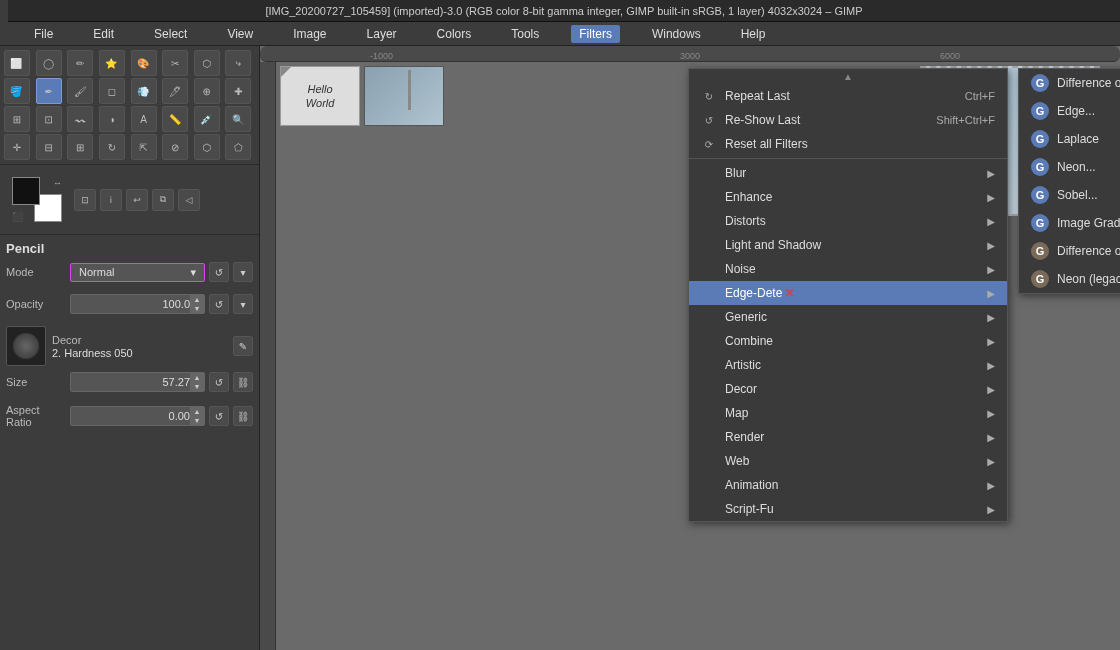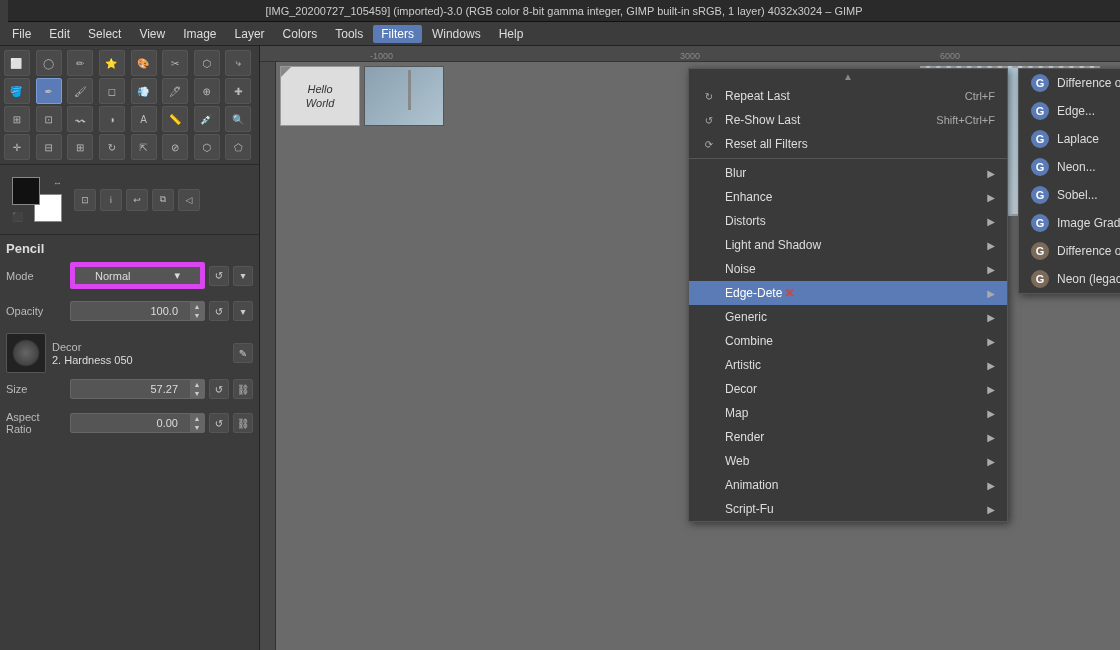--- a/index.html
+++ b/index.html
@@ -36,20 +36,21 @@
       padding: 0 4px;
       border-bottom: 1px solid #222;
       gap: 2px;
     }
     .menu-item {
       padding: 2px 8px;
       cursor: pointer;
       border-radius: 2px;
       font-size: 12px;
       color: #ddd;
+      margin-left: 22px;
     }
     .menu-item.active { background: #5a7bb5; color: #fff; }
 
     
     #main-layout {
       display: flex;
       height: calc(650px - 46px);
     }
 
     
@@ -105,43 +106,43 @@
 
     .option-label {
       color: #bbb;
       font-size: 11px;
       width: 60px;
       flex-shrink: 0;
     }
 
     .option-dropdown {
       background: #555;
-      border: 5px solid #d946ef;
+      border: 1px solid #d946ef;
       color: #ddd;
-      padding: 2px 20px;
+      padding: 2px 8px;
       font-size: 11px;
       border-radius: 2px;
       flex: 1;
       display: flex;
       align-items: center;
       justify-content: space-between;
     }
 
     .spinbox {
       display: flex;
       align-items: center;
       background: #555;
       border: 1px solid #666;
       border-radius: 2px;
       flex: 1;
     }
     .spinbox-val {
       flex: 1;
       text-align: right;
-      padding: 0 12px;
+      padding: 0 0;
       font-size: 11px;
     }
     .spinbox-arrows {
       display: flex;
       flex-direction: column;
       width: 14px;
     }
     .spinbox-arrow {
       height: 9px;
       background: #666;
@@ -250,20 +251,21 @@
     #ruler-top {
       height: 16px;
       background: #4a4a4a;
       border-bottom: 1px solid #333;
       display: flex;
       align-items: flex-end;
       padding-left: 16px;
       font-size: 9px;
       color: #999;
       position: relative;
+      border-radius: 7px;
     }
 
     #ruler-left {
       width: 16px;
       background: #4a4a4a;
       border-right: 1px solid #333;
       position: absolute;
       top: 16px;
       left: 0;
       bottom: 0;

